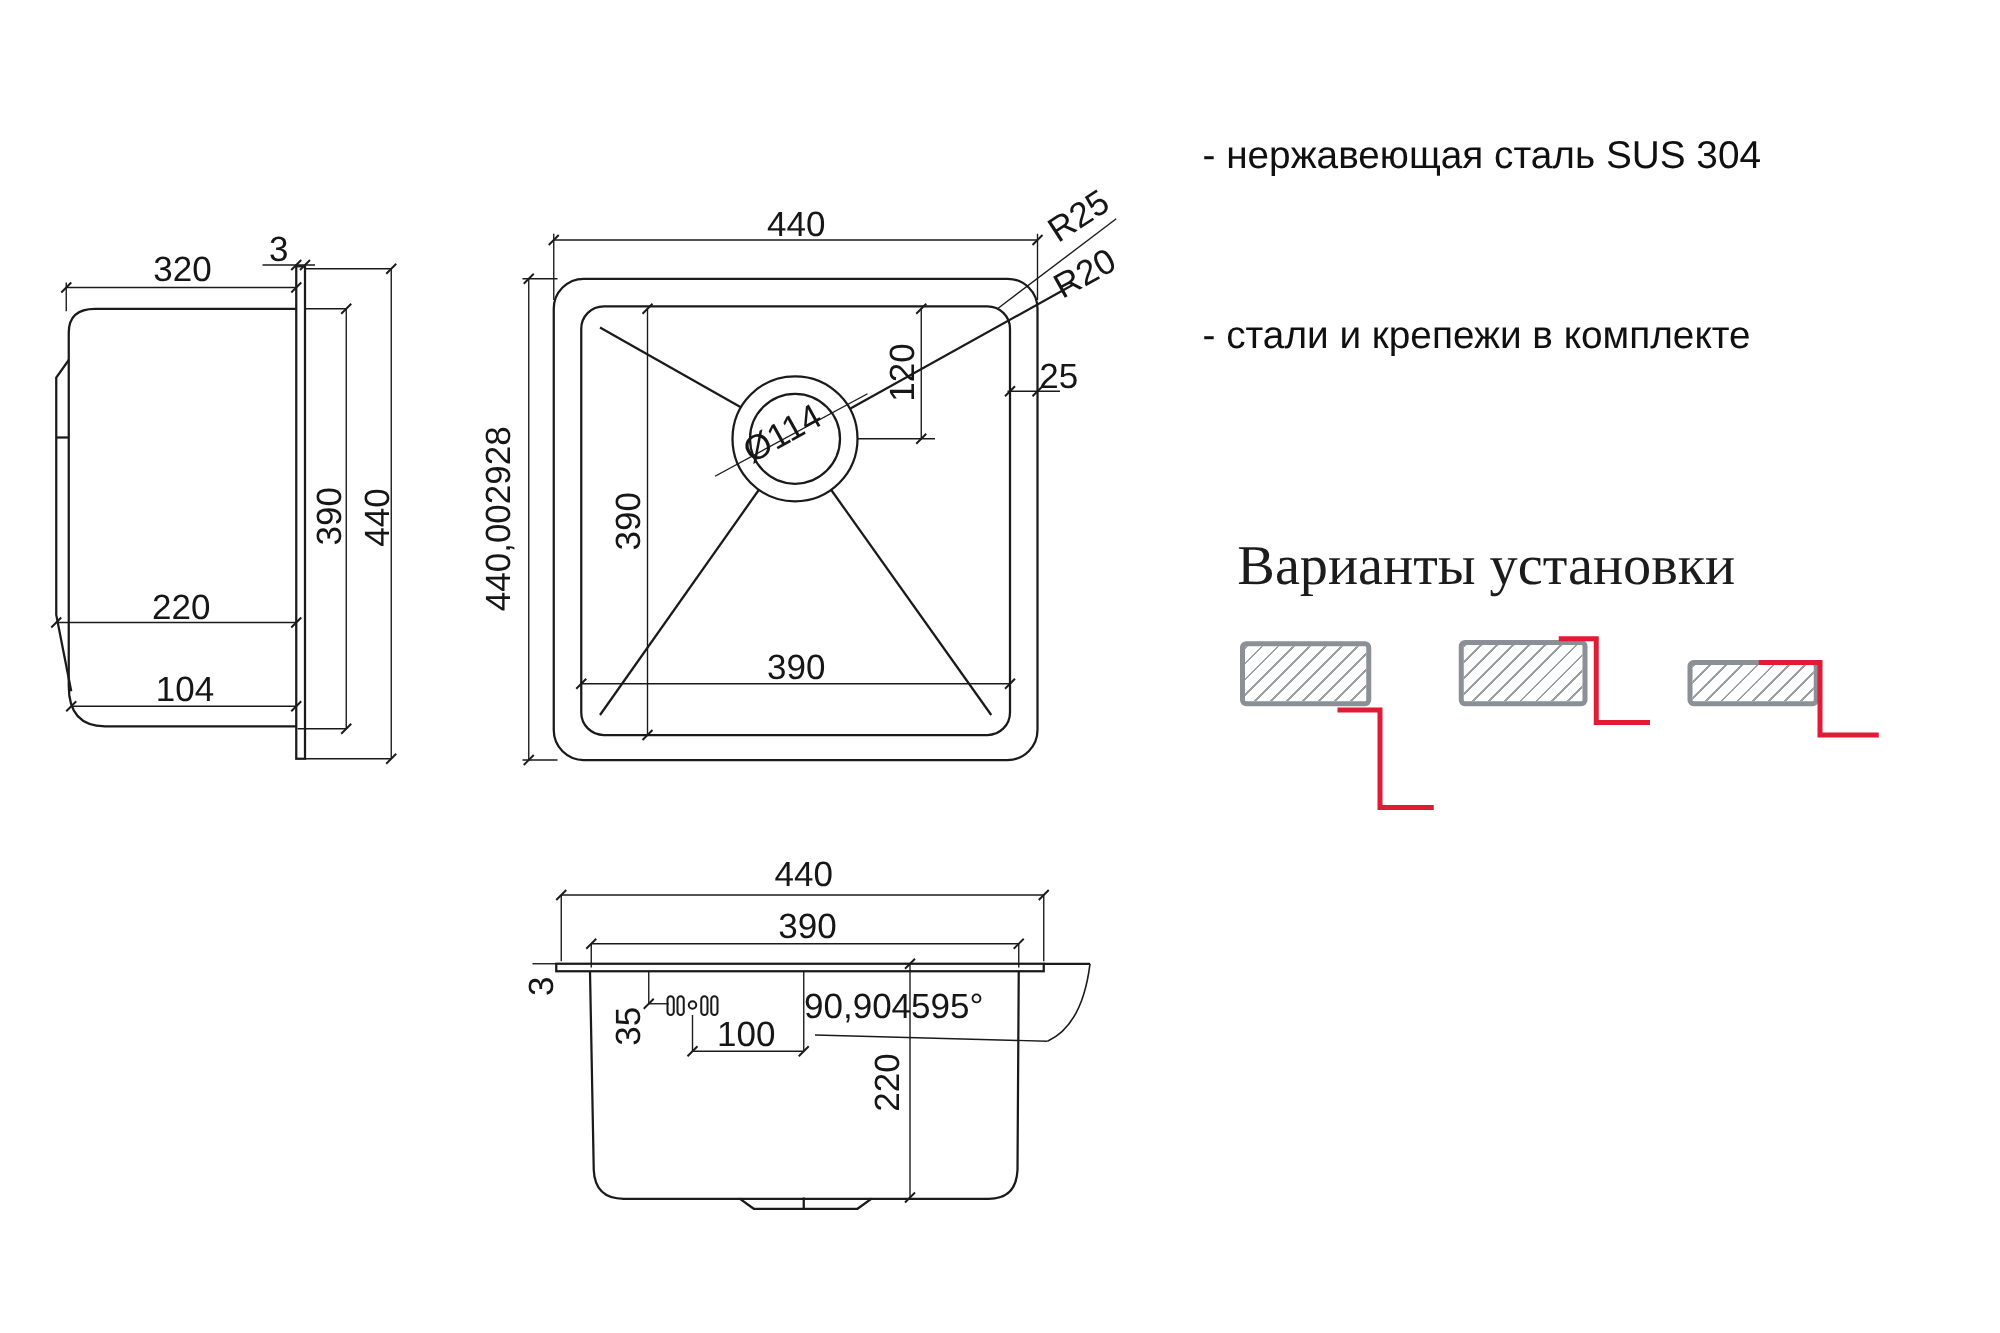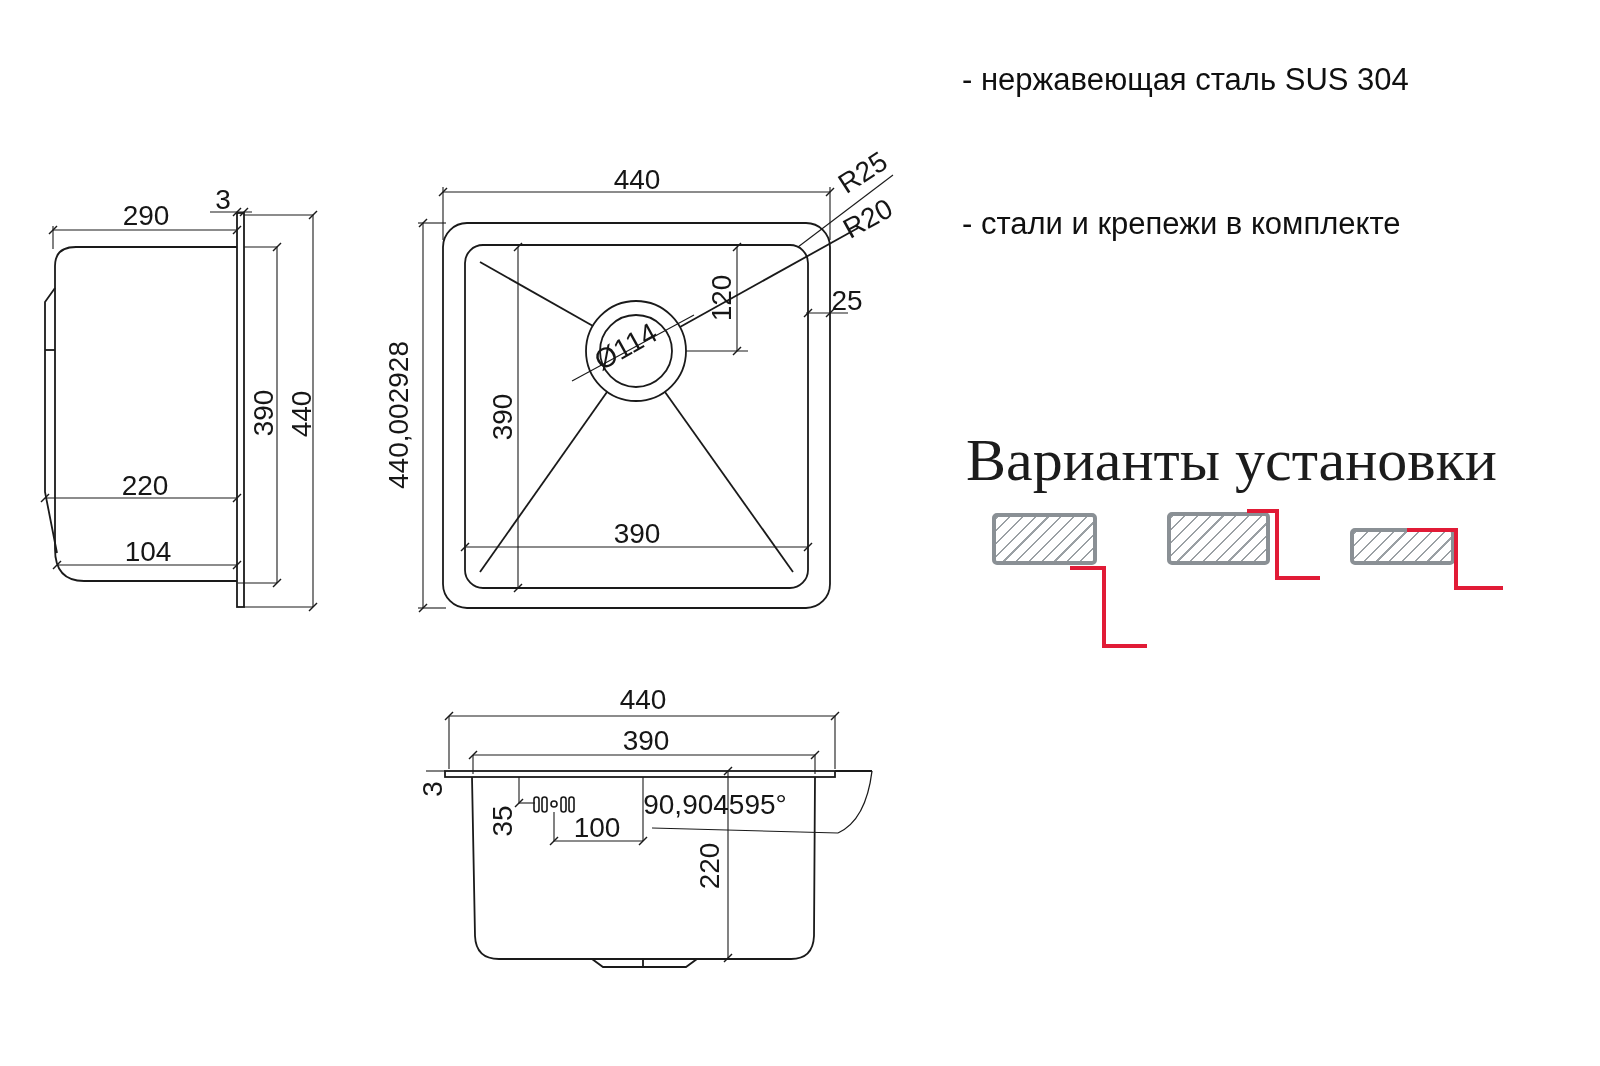--- a/index.html
+++ b/index.html
@@ -4,23 +4,23 @@
 <style>
   html,body{margin:0;padding:0;background:#fff;}
   #stage{position:relative;width:1600px;height:1066px;background:#ffffff;overflow:hidden;
          font-family:"Liberation Sans",sans-serif;color:#141414;}
   svg{position:absolute;left:0;top:0;}
   .dim{position:absolute;font-size:28px;color:#161616;white-space:nowrap;
        transform:translate(-50%,-50%);line-height:1;}
   .rot{transform:translate(-50%,-50%) rotate(-90deg);}
   .r29{transform:translate(-50%,-50%) rotate(-29deg);}
   .r33{transform:translate(-50%,-50%) rotate(-33deg);}
-  .spec-line{position:absolute;left:962px;font-size:31px;color:#101010;white-space:nowrap;}
+  .spec-line{position:absolute;left:962px;font-size:31px;color:#101010;white-space:nowrap;margin-top:44px;}
   .install-title{position:absolute;left:966px;top:426px;width:446px;text-align:center;
-       font-family:"Liberation Serif",serif;font-size:60px;color:#1c1c1c;white-space:nowrap;}
+       font-family:"Liberation Serif",serif;font-size:45px;color:#1c1c1c;white-space:nowrap;}
   .hatch{position:absolute;border:4px solid #8a9095;border-radius:5px;box-sizing:border-box;
        background:repeating-linear-gradient(135deg,#9aa0a4 0 1.6px,#ffffff 1.6px 9px);}
 </style>
 </head>
 <body>
 
 <div id="stage">
 
   <div class="hatch" style="left:992px;top:513px;width:105px;height:52px;"></div>
   <div class="hatch" style="left:1167px;top:512px;width:103px;height:53px;"></div>
@@ -146,21 +146,21 @@
     </g>
 
     <g stroke="#e11b36" fill="none" stroke-width="4">
       <polyline points="1070,568 1104,568 1104,646 1147,646"></polyline>
       <polyline points="1247,511 1277,511 1277,578 1320,578"></polyline>
       <polyline points="1407,530 1456,530 1456,588 1503,588"></polyline>
     </g>
   </svg>
 
   <span class="dim" style="left:223px;top:200px">3</span>
-  <span class="dim" style="left:146px;top:216px">290</span>
+  <span class="dim" style="left:146px;top:216px">320</span>
   <span class="dim rot" style="left:264px;top:413px">390</span>
   <span class="dim rot" style="left:302px;top:414px">440</span>
   <span class="dim" style="left:145px;top:486px">220</span>
   <span class="dim" style="left:148px;top:552px">104</span>
 
   <span class="dim" style="left:637px;top:180px">440</span>
   <span class="dim rot" style="left:399px;top:415px">440,002928</span>
   <span class="dim rot" style="left:503px;top:417px">390</span>
   <span class="dim" style="left:637px;top:534px">390</span>
   <span class="dim rot" style="left:722px;top:298px">120</span>

